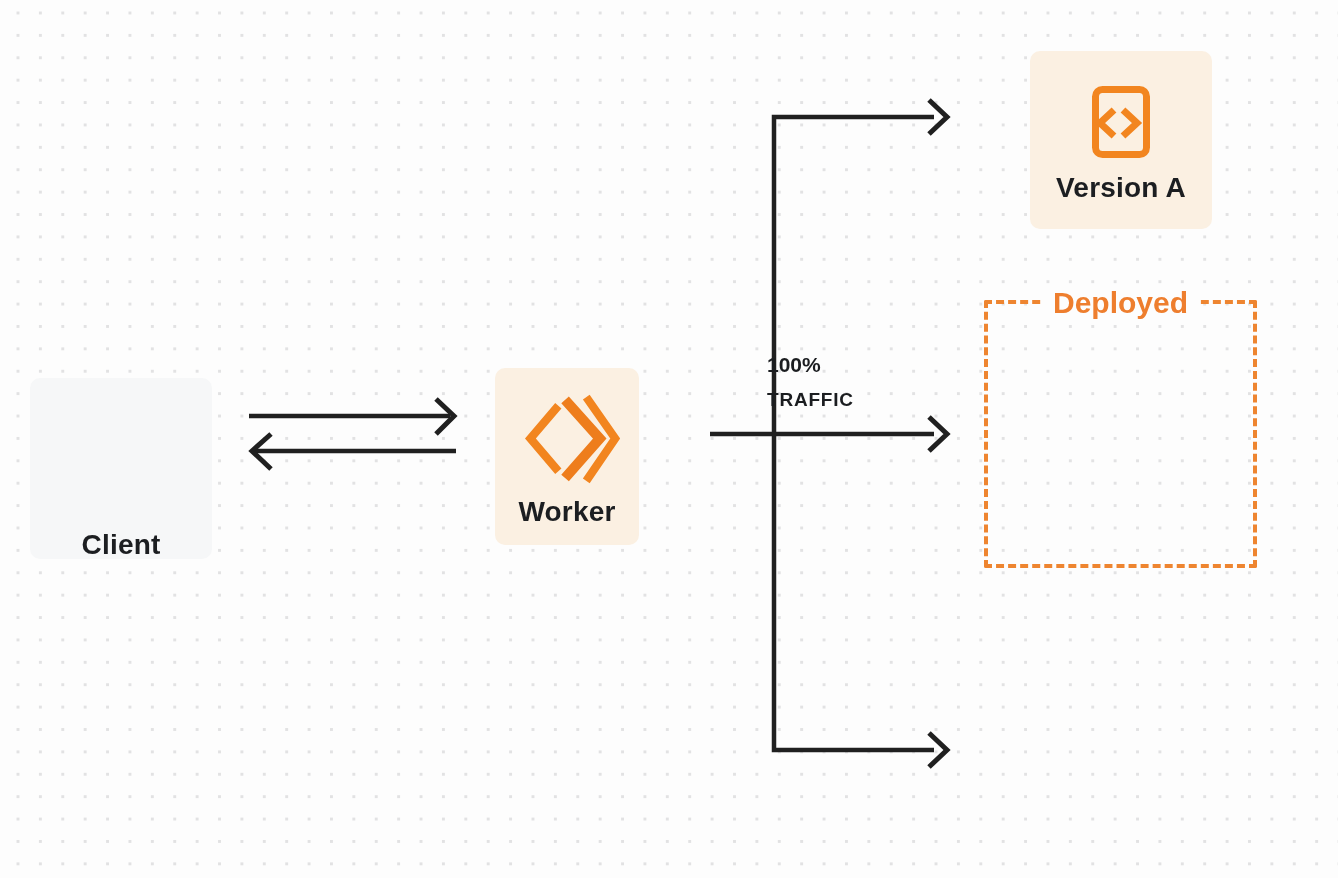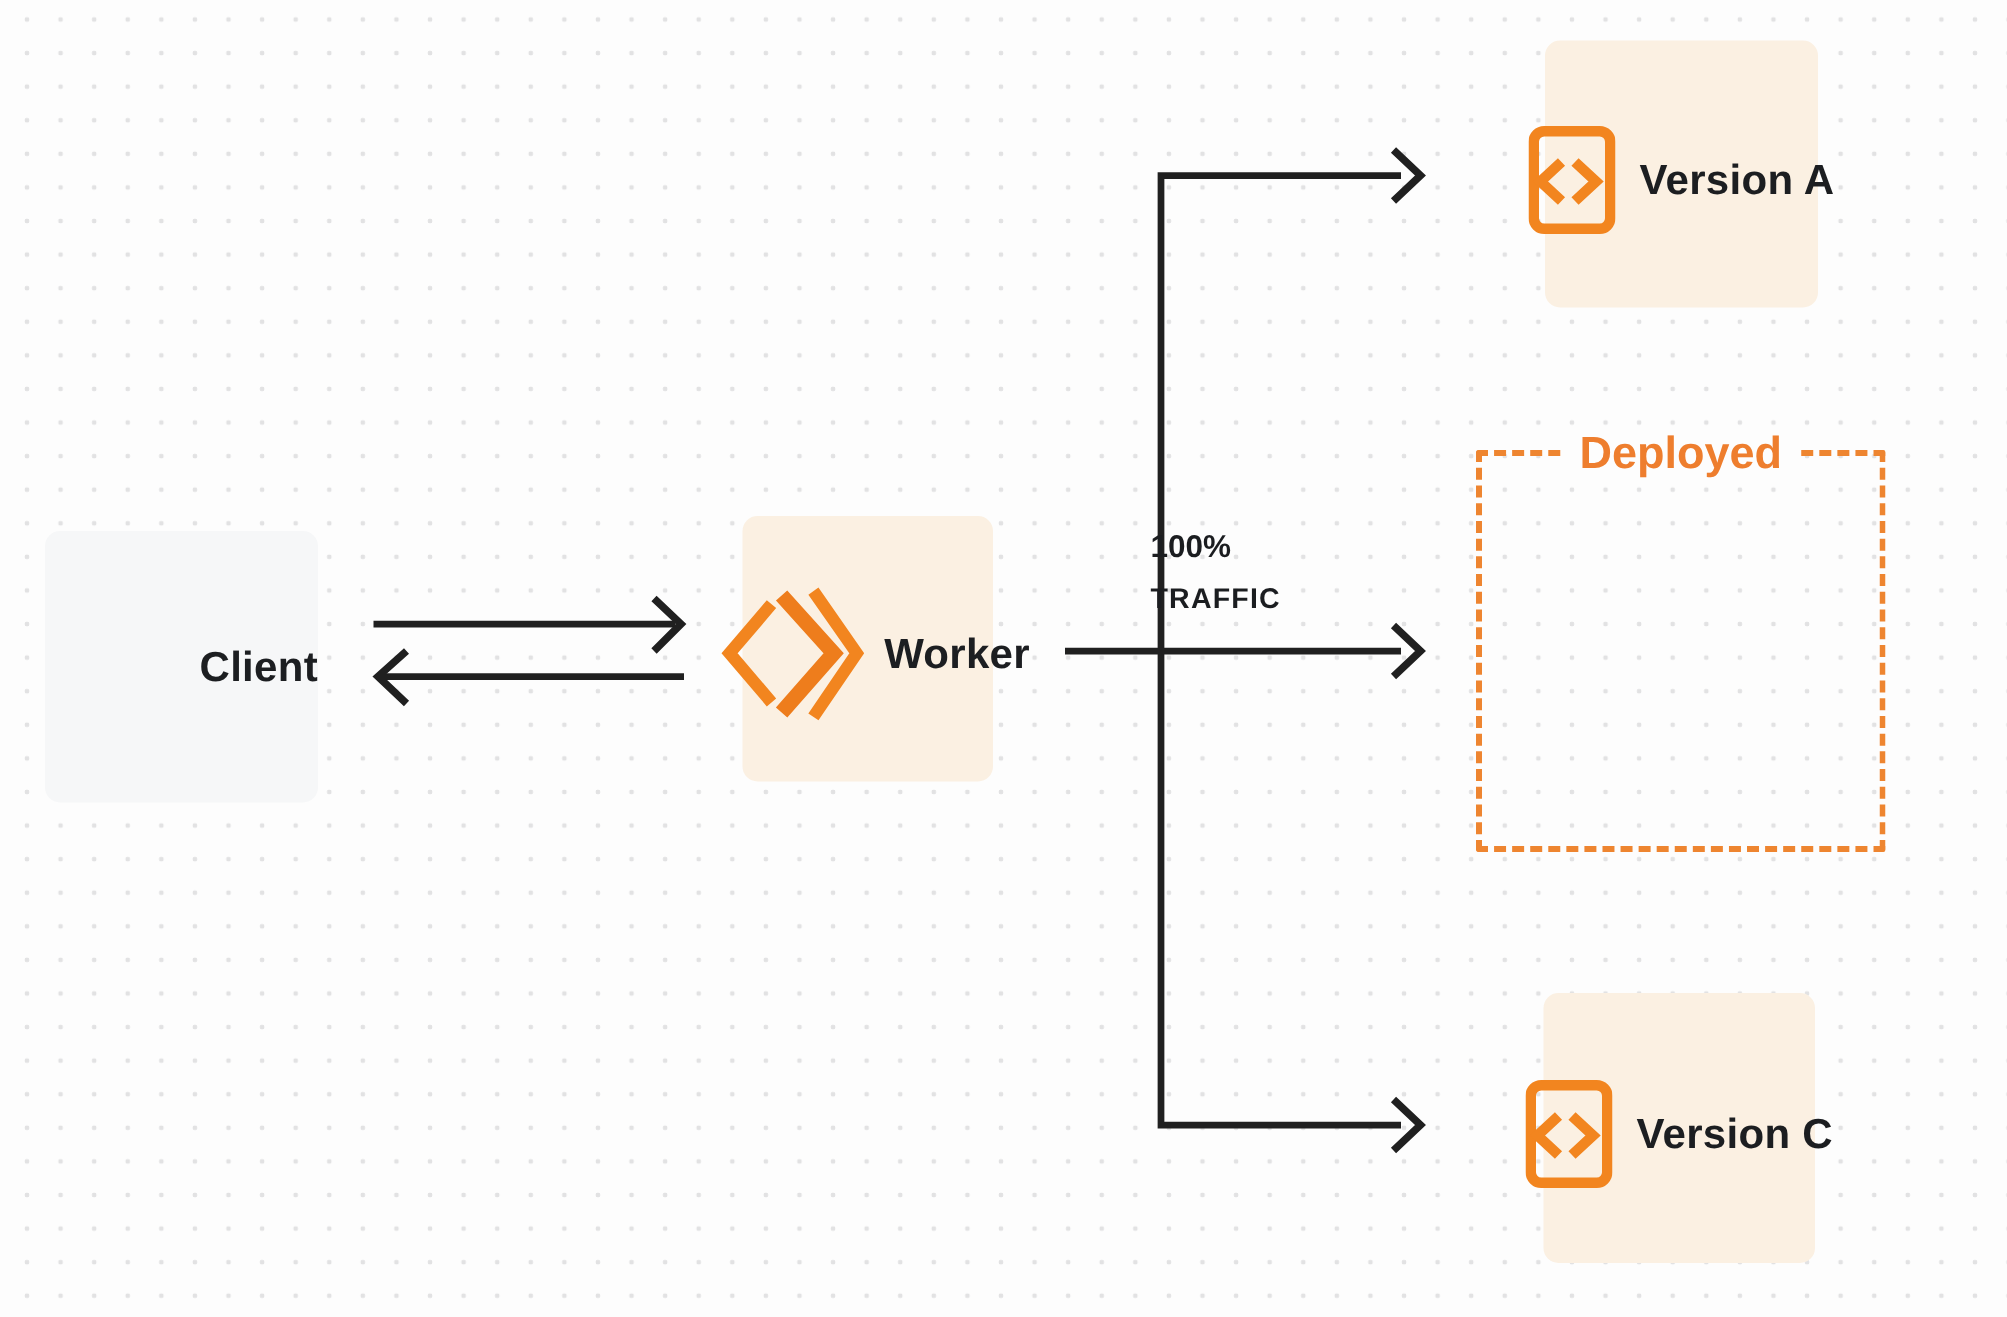--- a/index.html
+++ b/index.html
@@ -13,40 +13,41 @@
     overflow:hidden;
     background-color:#fdfdfd;
     background-image:radial-gradient(#e2e2e3 1.6px, rgba(0,0,0,0) 1.7px);
     background-size:22.4px 22.4px;
     background-position:6.8px 1.8px;
   }
   .node{
     position:absolute;
     border-radius:10px;
     display:flex;
-    flex-direction:row;
+    flex-direction:column;
     align-items:center;
     justify-content:center;
     box-sizing:border-box;
+    margin-top:24px;
   }
   .node-label{
     font-weight:700;
     font-size:28px;
     color:#1c1e21;
     letter-spacing:0.2px;
     line-height:1;
     white-space:nowrap;
   }
   .client-node{
     left:30px;top:354px;width:182px;height:181px;
     background:#f6f7f8;
     justify-content:flex-end;
   }
   .cream{background:#fbf0e2;}
-  .worker-node{left:495px;top:344px;width:167px;height:177px;gap:13px;padding-top:6px;}
+  .worker-node{left:495px;top:344px;width:144px;height:177px;gap:13px;padding-top:6px;}
   .version-node{width:182px;height:178px;gap:16px;padding-top:8px;}
   .version-a{left:1030px;top:27px;}
   .version-b{left:1030px;top:345px;width:182px;height:177px;}
   .version-c{left:1029px;top:662px;width:181px;height:180px;}
   .arrow-layer{
     position:absolute;left:0;top:0;width:1338px;height:878px;
     pointer-events:none;
   }
   .deployed-box{
     position:absolute;
@@ -147,29 +148,19 @@
       </svg>
     </span>
     <span class="node-label">Version A</span>
   </div>
 
   <div class="deployed-box">
     <span class="deployed-label">Deployed</span>
   </div>
 
 
-  <div class="node cream version-node version-c">
-    <span>
-      <svg width="58" height="72" viewBox="0 0 58 72" fill="none">
-        <rect x="3.5" y="3.5" width="51" height="65" rx="7" stroke="#F2851F" stroke-width="7"></rect>
-        <polyline points="22,24 8,37 22,50" stroke="#F2851F" stroke-width="7"></polyline>
-        <polyline points="31,24 45,37 31,50" stroke="#F2851F" stroke-width="7"></polyline>
-      </svg>
-    </span>
-    <span class="node-label">Version C</span>
-  </div>
 
   <div class="traffic-label">
     <span class="traffic-line1">100%</span>
     <span class="traffic-line2">TRAFFIC</span>
   </div>
 
 </div>
 
 </body></html>

